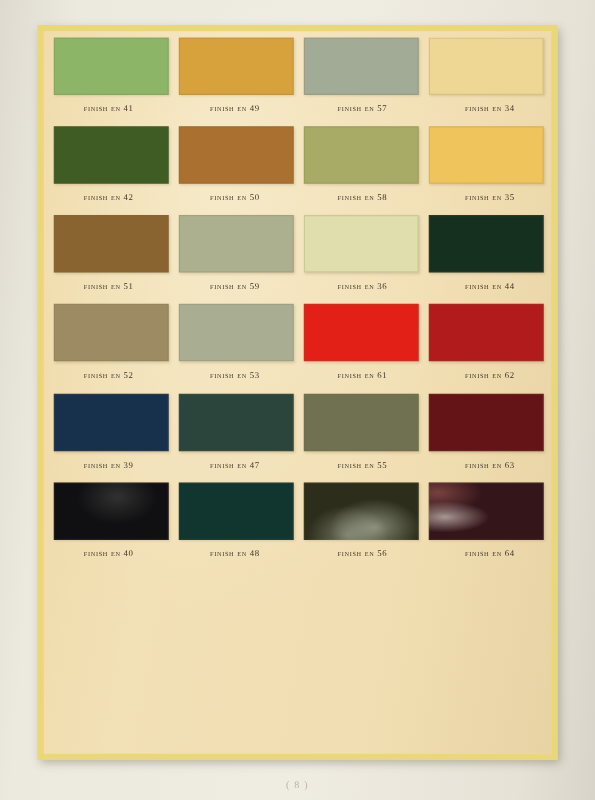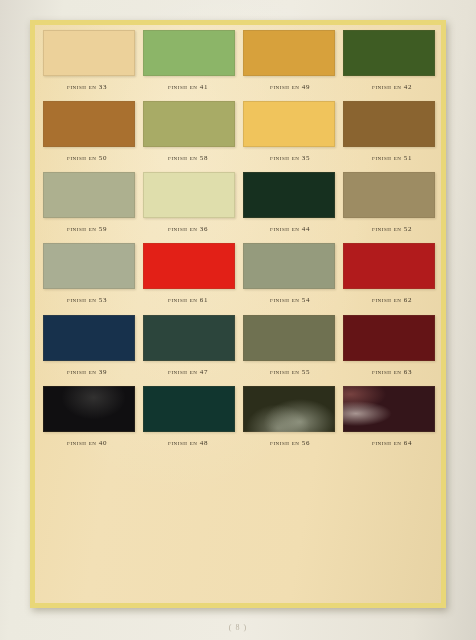--- a/index.html
+++ b/index.html
@@ -147,32 +147,36 @@
 </head>
 <body>
 
 <div class="page-backdrop"></div>
 
 <div class="card">
   <div class="card-inner"></div>
   <div class="card-sheen"></div>
   <div class="grid" id="swatch-grid">
       <div class="cell">
-        <div class="chip" style="background: rgb(236, 209, 154);"></div>
-        <div class="chip-label">FINISH EN 33</div>
-      </div>
-      <div class="cell">
         <div class="chip" style="background: rgb(140, 181, 104);"></div>
         <div class="chip-label">FINISH EN 41</div>
       </div>
       <div class="cell">
         <div class="chip" style="background: rgb(215, 161, 60);"></div>
         <div class="chip-label">FINISH EN 49</div>
       </div>
       <div class="cell">
+        <div class="chip" style="background: rgb(162, 171, 149);"></div>
+        <div class="chip-label">FINISH EN 57</div>
+      </div>
+      <div class="cell">
+        <div class="chip" style="background: rgb(238, 214, 148);"></div>
+        <div class="chip-label">FINISH EN 34</div>
+      </div>
+      <div class="cell">
         <div class="chip" style="background: rgb(62, 92, 35);"></div>
         <div class="chip-label">FINISH EN 42</div>
       </div>
       <div class="cell">
         <div class="chip" style="background: rgb(169, 112, 47);"></div>
         <div class="chip-label">FINISH EN 50</div>
       </div>
       <div class="cell">
         <div class="chip" style="background: rgb(168, 171, 102);"></div>
         <div class="chip-label">FINISH EN 58</div>
@@ -203,24 +207,20 @@
       </div>
       <div class="cell">
         <div class="chip" style="background: rgb(169, 174, 147);"></div>
         <div class="chip-label">FINISH EN 53</div>
       </div>
       <div class="cell">
         <div class="chip" style="background: rgb(226, 32, 23);"></div>
         <div class="chip-label">FINISH EN 61</div>
       </div>
       <div class="cell">
-        <div class="chip" style="background: rgb(149, 155, 125);"></div>
-        <div class="chip-label">FINISH EN 54</div>
-      </div>
-      <div class="cell">
         <div class="chip" style="background: rgb(177, 27, 28);"></div>
         <div class="chip-label">FINISH EN 62</div>
       </div>
       <div class="cell">
         <div class="chip" style="background: rgb(23, 49, 76);"></div>
         <div class="chip-label">FINISH EN 39</div>
       </div>
       <div class="cell">
         <div class="chip" style="background: rgb(44, 69, 60);"></div>
         <div class="chip-label">FINISH EN 47</div>

